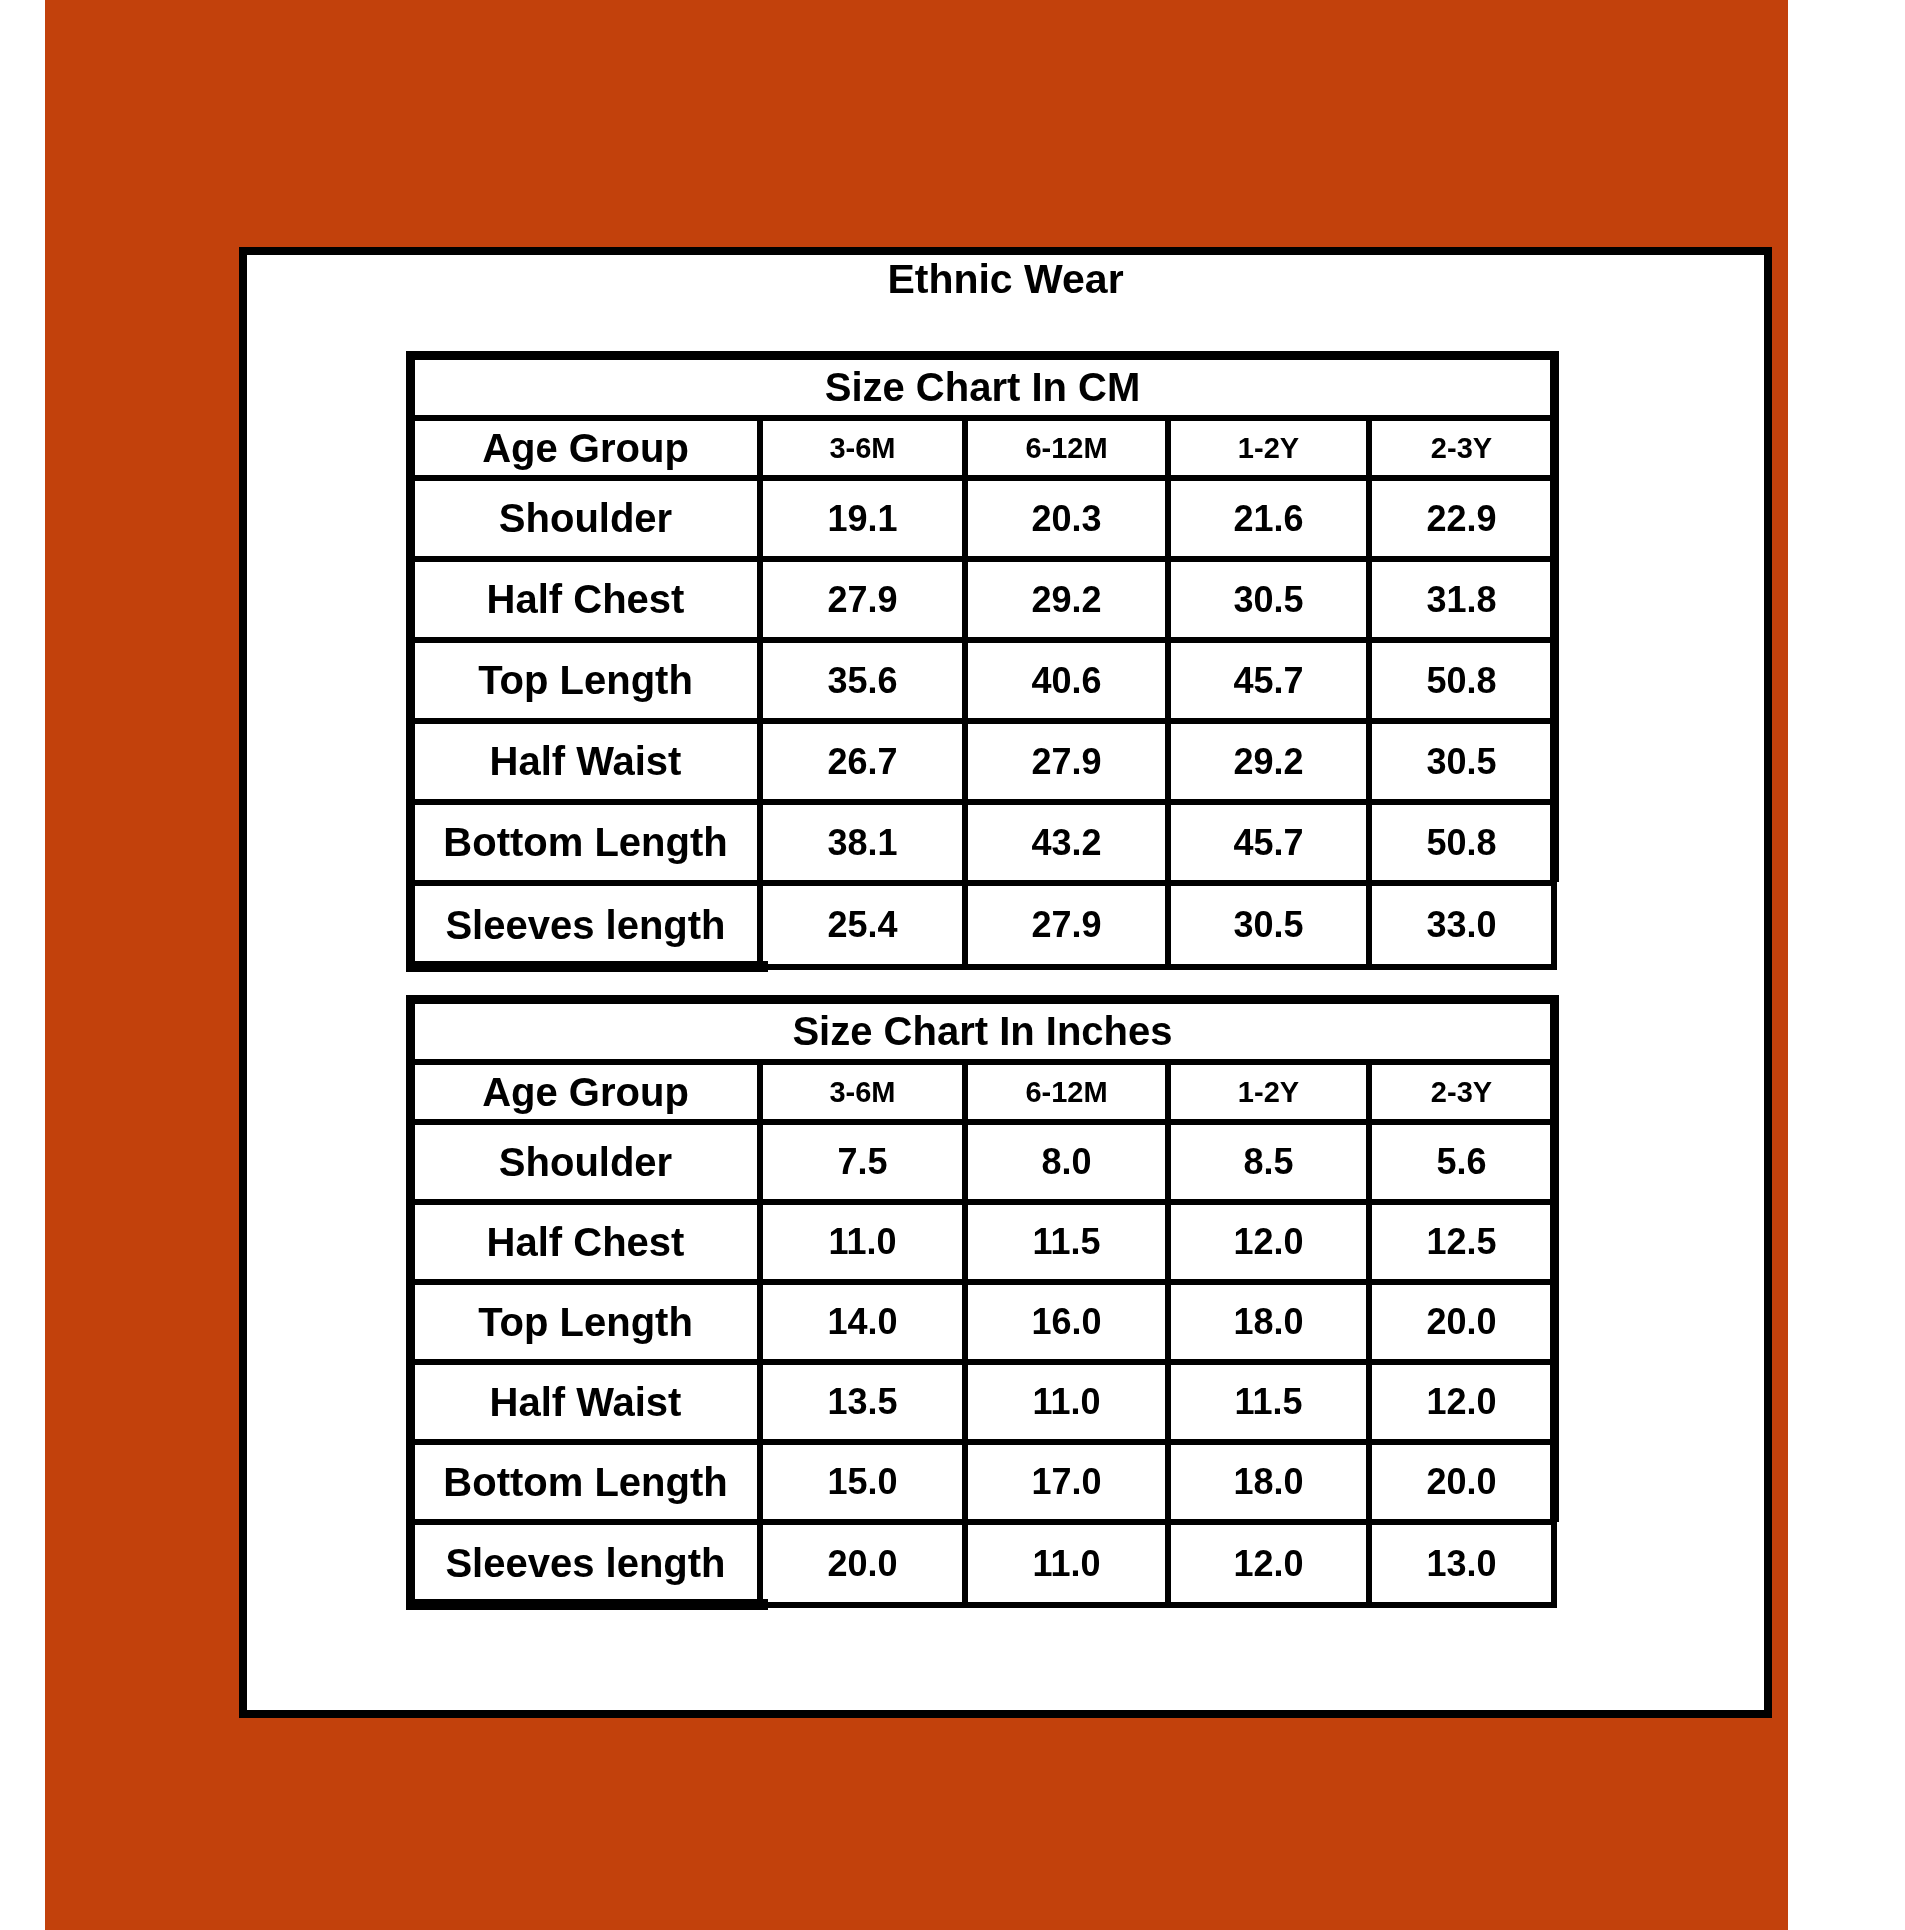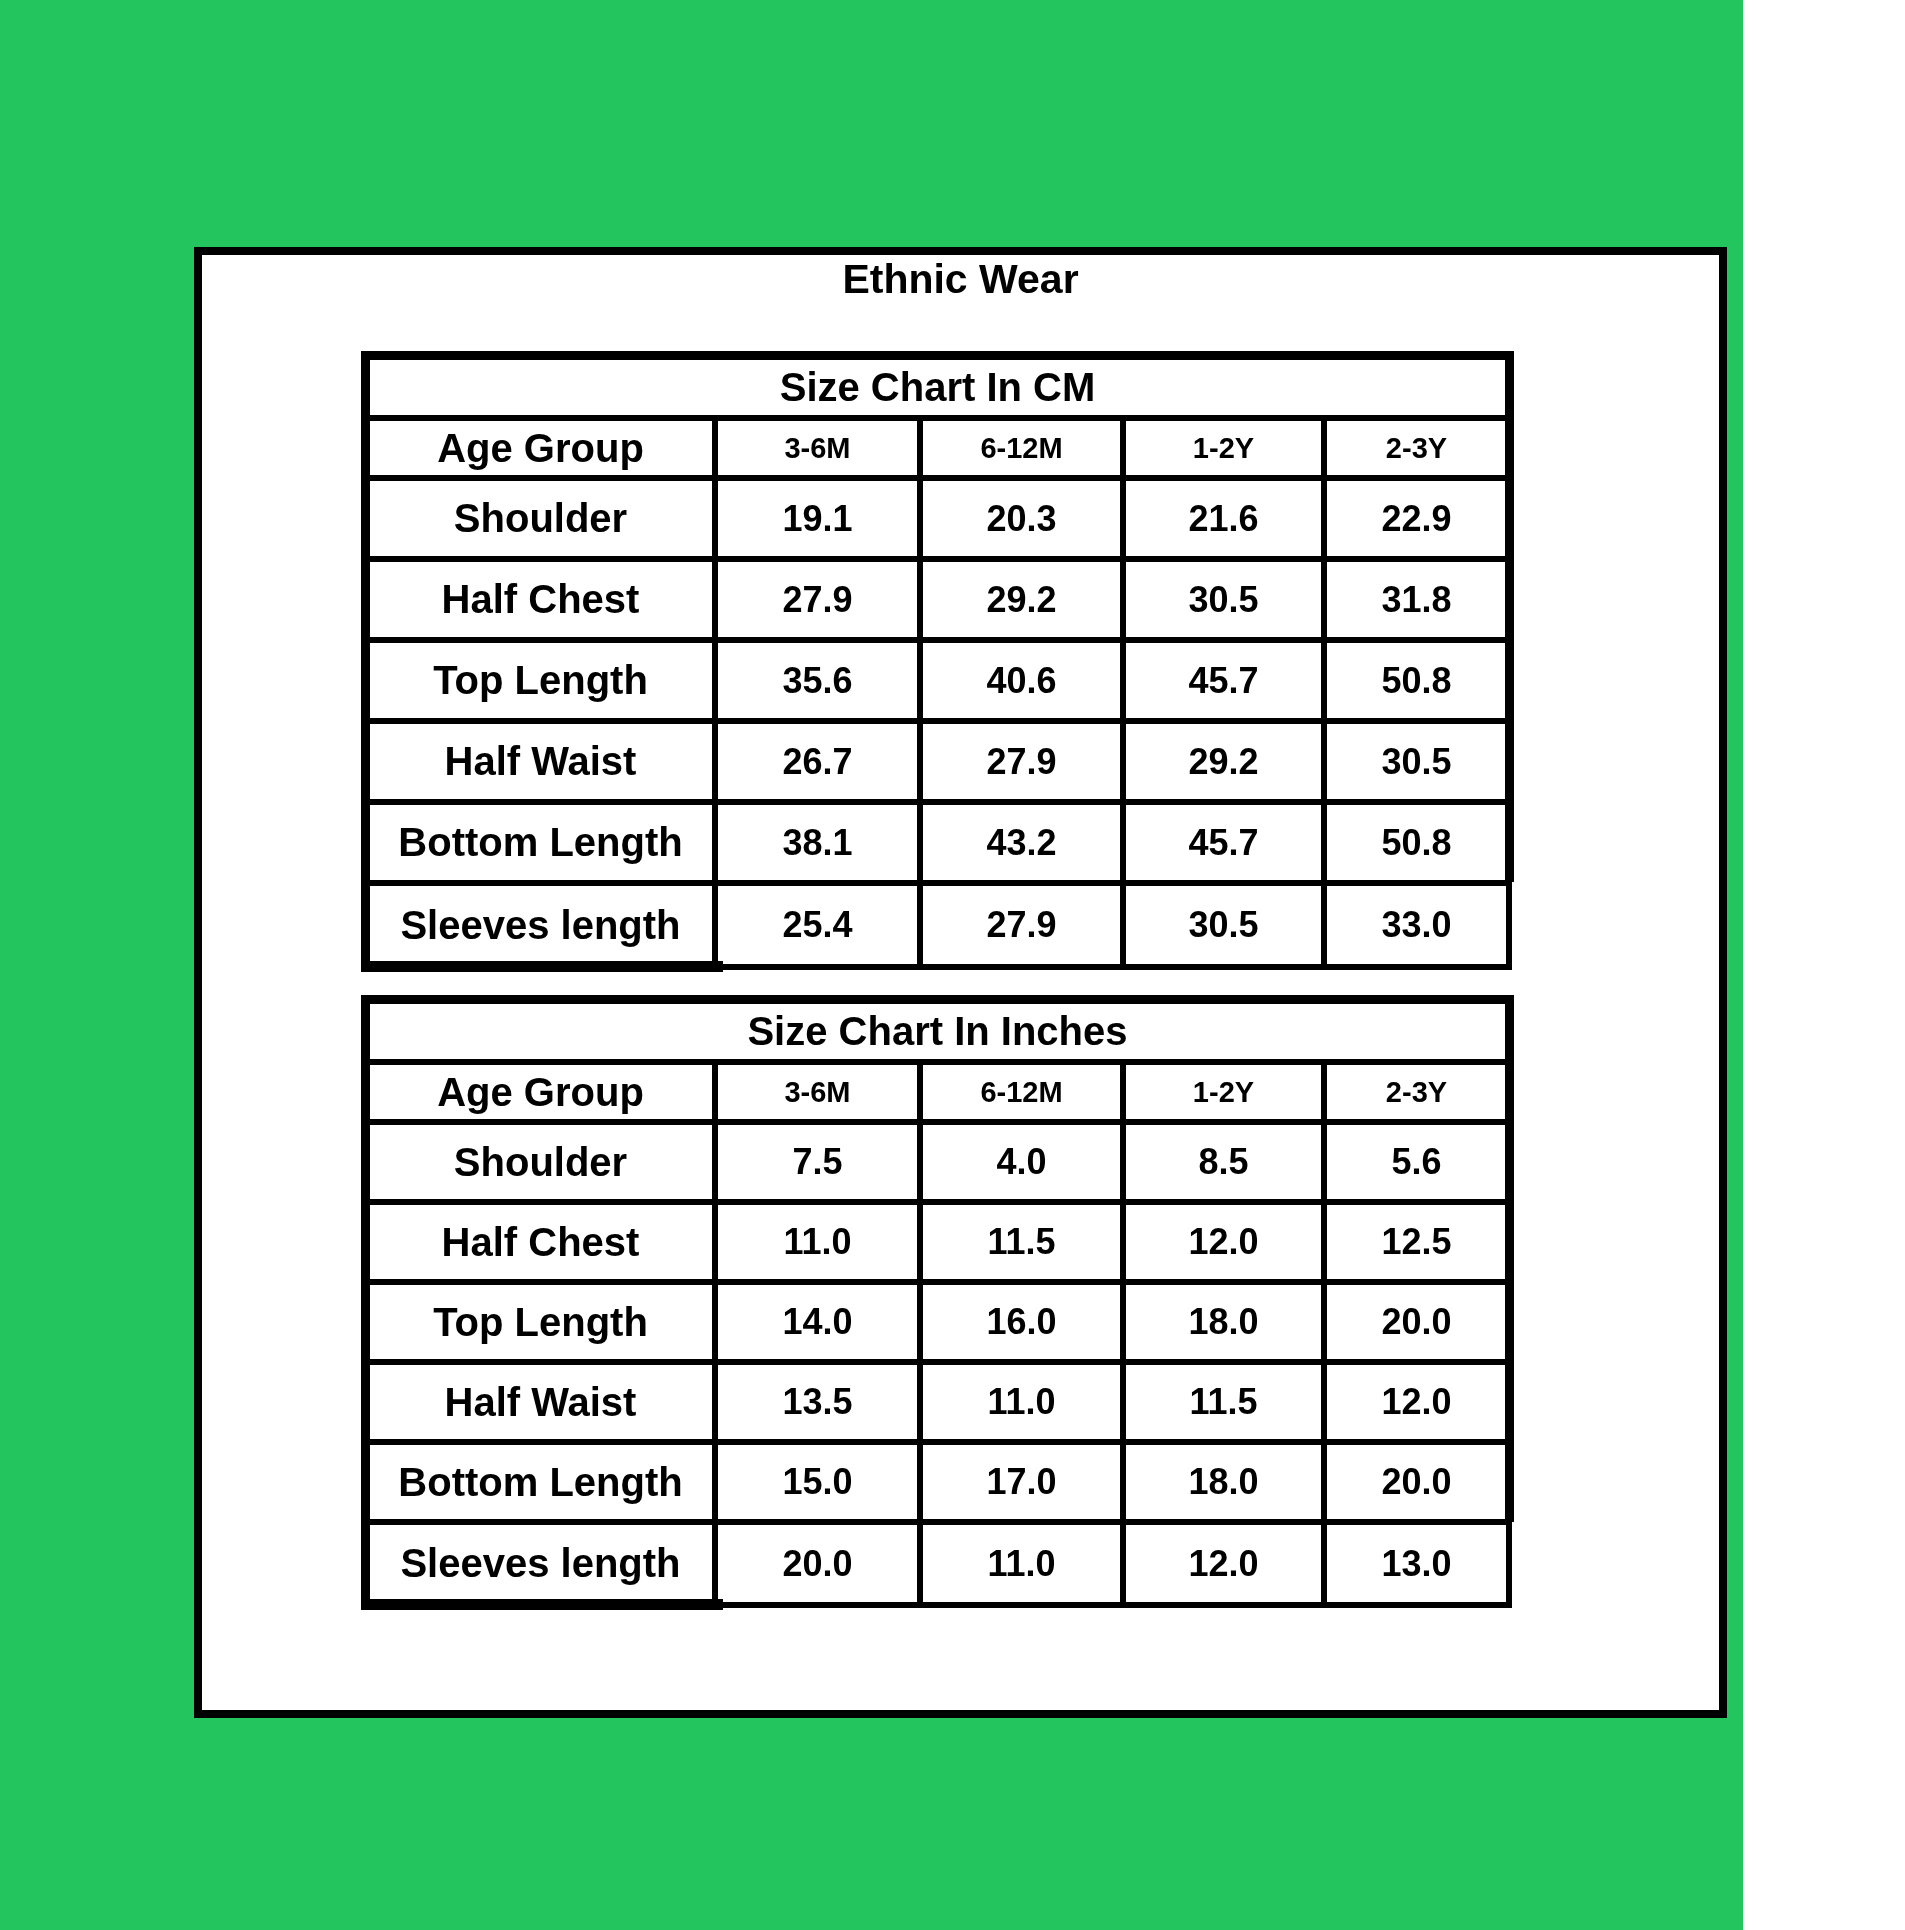--- a/index.html
+++ b/index.html
@@ -4,25 +4,26 @@
 <style>
   html, body {
     margin: 0;
     padding: 0;
     background: #ffffff;
   }
   .canvas {
     position: relative;
     width: 1743px;
     height: 1930px;
-    background: #22c55e;
+    background: #c2410c;
     font-family: "Liberation Sans", sans-serif;
     font-weight: bold;
     color: #000000;
     overflow: hidden;
+    margin-left: 45px;
   }
   .frame {
     position: absolute;
     left: 194px;
     top: 247px;
     width: 1533px;
     height: 1471px;
     border: 8px solid #000000;
     box-sizing: border-box;
     background: #ffffff;
@@ -176,21 +177,21 @@
       <tr class="r-cols">
         <td class="row-label">Age Group</td>
         <td class="col-header">3-6M</td>
         <td class="col-header">6-12M</td>
         <td class="col-header">1-2Y</td>
         <td class="col-header">2-3Y</td>
       </tr>
       <tr class="r-data">
         <td class="row-label">Shoulder</td>
         <td class="cell-value">7.5</td>
-        <td class="cell-value">4.0</td>
+        <td class="cell-value">8.0</td>
         <td class="cell-value">8.5</td>
         <td class="cell-value">5.6</td>
       </tr>
       <tr class="r-data">
         <td class="row-label">Half Chest</td>
         <td class="cell-value">11.0</td>
         <td class="cell-value">11.5</td>
         <td class="cell-value">12.0</td>
         <td class="cell-value">12.5</td>
       </tr>

